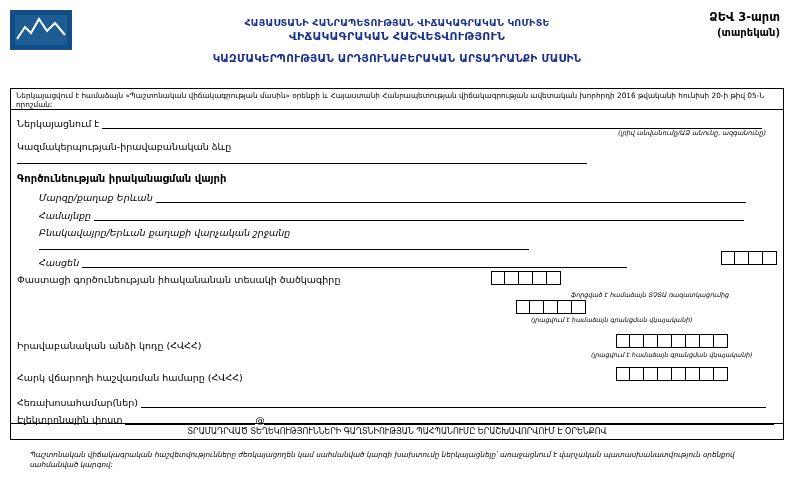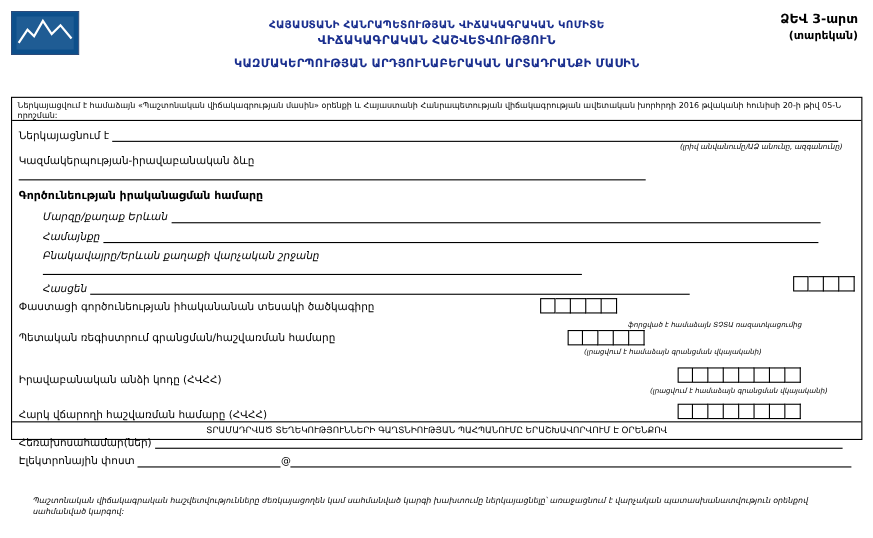--- a/index.html
+++ b/index.html
@@ -79,21 +79,21 @@
     vertical-align: bottom;
     margin: 0 2px;
   }
 
   
   .box {
     position: absolute;
     left: 10px;
     top: 88px;
     width: 774px;
-    height: 312px;
+    height: 352px;
     border: 1px solid #000;
     box-sizing: border-box;
   }
   .note-top {
     font-size: 7.3px;
     padding: 2px 4px 0 5px;
     line-height: 9px;
   }
   .rule {
     border-bottom: 1px solid #000;
@@ -197,21 +197,21 @@
       <span>Ներկայացնում է</span>
       <span class="fill" style="width:660px;"></span>
     </div>
     <div class="small-it" style="width:660px;margin-left:95px;">(լրիվ անվանումը/ԱՁ անունը, ազգանունը)</div>
 
     <div class="rowline" style="padding-top:4px;">
       <span>Կազմակերպության-իրավաբանական ձևը</span>
       <span class="fill" style="width:570px;"></span>
     </div>
 
-    <div class="rowline bold" style="padding-top:9px;font-size:10px;">Գործունեության իրականացման համարը</div>
+    <div class="rowline bold" style="padding-top:9px;font-size:10px;">Գործունեության իրականացման վայրի</div>
 
     <div class="rowline" style="padding-top:7px;padding-left:28px;">
       <span style="font-style:italic;">Մարզը/քաղաք Երևան</span>
       <span class="fill" style="width:590px;"></span>
     </div>
 
     <div class="rowline" style="padding-top:6px;padding-left:28px;">
       <span style="font-style:italic;">Համայնքը</span>
       <span class="fill" style="width:650px;"></span>
     </div>
@@ -237,21 +237,20 @@
       <span class="cells" style="position:absolute;left:480px;top:3px;">
         <span></span>
         <span></span>
         <span></span>
         <span></span>
         <span></span>
       </span>
     </div>
 
     <div class="rowline" style="padding-top:10px;position:relative;height:30px;">
-      <span>Պետական ռեգիստրում գրանցման/հաշվառման համարը</span>
       <div class="small-it2" style="position:absolute;left:560px;top:-1px;font-size:6.4px;">ֆորցված է համաձայն ՏՉՏԱ ռազատկացումից</div>
       <span class="cells" style="position:absolute;left:505px;top:8px;">
         <span></span>
         <span></span>
         <span></span>
         <span></span>
         <span></span>
       </span>
       <div class="small-it2" style="position:absolute;left:520px;top:24px;font-size:6.4px;">(լրացվում է համաձայն գրանցման վկայականի)</div>
     </div>

